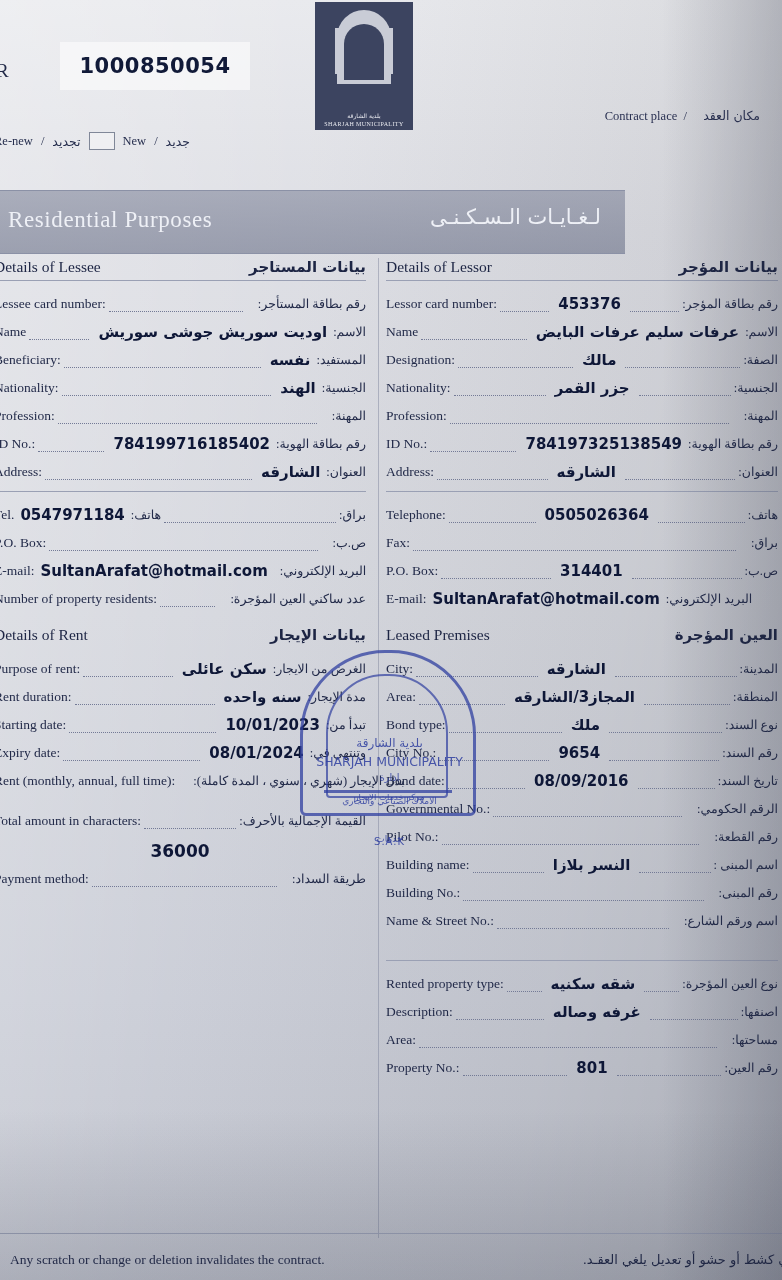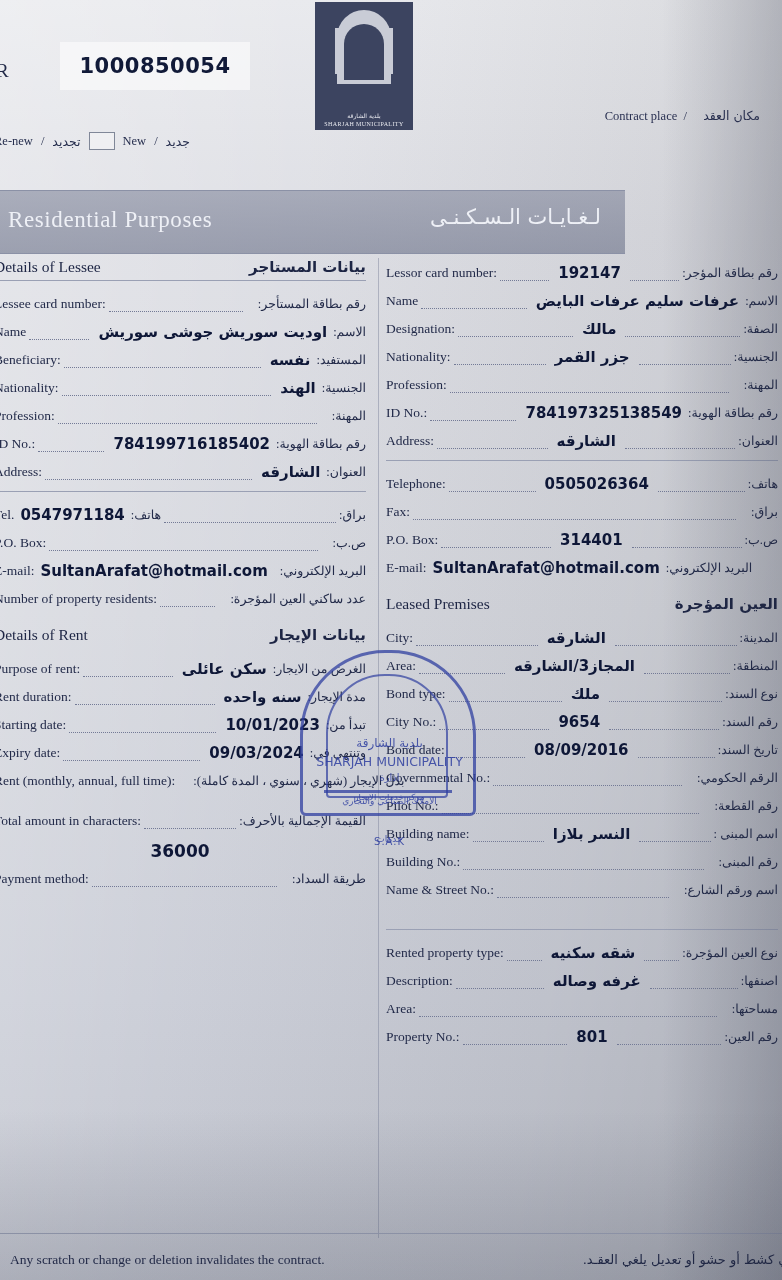--- a/index.html
+++ b/index.html
@@ -283,21 +283,21 @@
   <div class="field">
     <span class="en">Starting date:</span>
     <span class="fill"></span>
     <span class="val ltr">10/01/2023</span>
     <span class="arl">تبدأ من:</span>
   </div>
 
   <div class="field">
     <span class="en">Expiry date:</span>
     <span class="fill"></span>
-    <span class="val ltr">09/03/2024</span>
+    <span class="val ltr">08/01/2024</span>
     <span class="arl">وتنتهي في:</span>
   </div>
 
   <div class="field">
     <span class="en">Rent (monthly, annual, full time):</span>
     <span class="fill"></span>
     <span class="val"></span>
     <span class="arl">بدل الإيجار (شهري ، سنوي ، المدة كاملة):</span>
   </div>
 
@@ -313,25 +313,29 @@
   <div class="field">
     <span class="en">Payment method:</span>
     <span class="fill"></span>
     <span class="val"></span>
     <span class="arl">طريقة السداد:</span>
   </div>
 </div>
 
 <div class="col" id="col-right">
 
+  <div class="sectionhead">
+    <span>Details of Lessor</span>
+    <span class="ar">بيانات المؤجر</span>
+  </div>
 
   <div class="field">
     <span class="en">Lessor card number:</span>
     <span class="fill"></span>
-    <span class="val ltr">192147</span>
+    <span class="val ltr">453376</span>
     <span class="fill"></span>
     <span class="arl">رقم بطاقة المؤجر:</span>
   </div>
 
   <div class="field">
     <span class="en">Name</span>
     <span class="fill"></span>
     <span class="val">عرفات سليم عرفات البايض</span>
     <span class="arl">الاسم:</span>
   </div>

